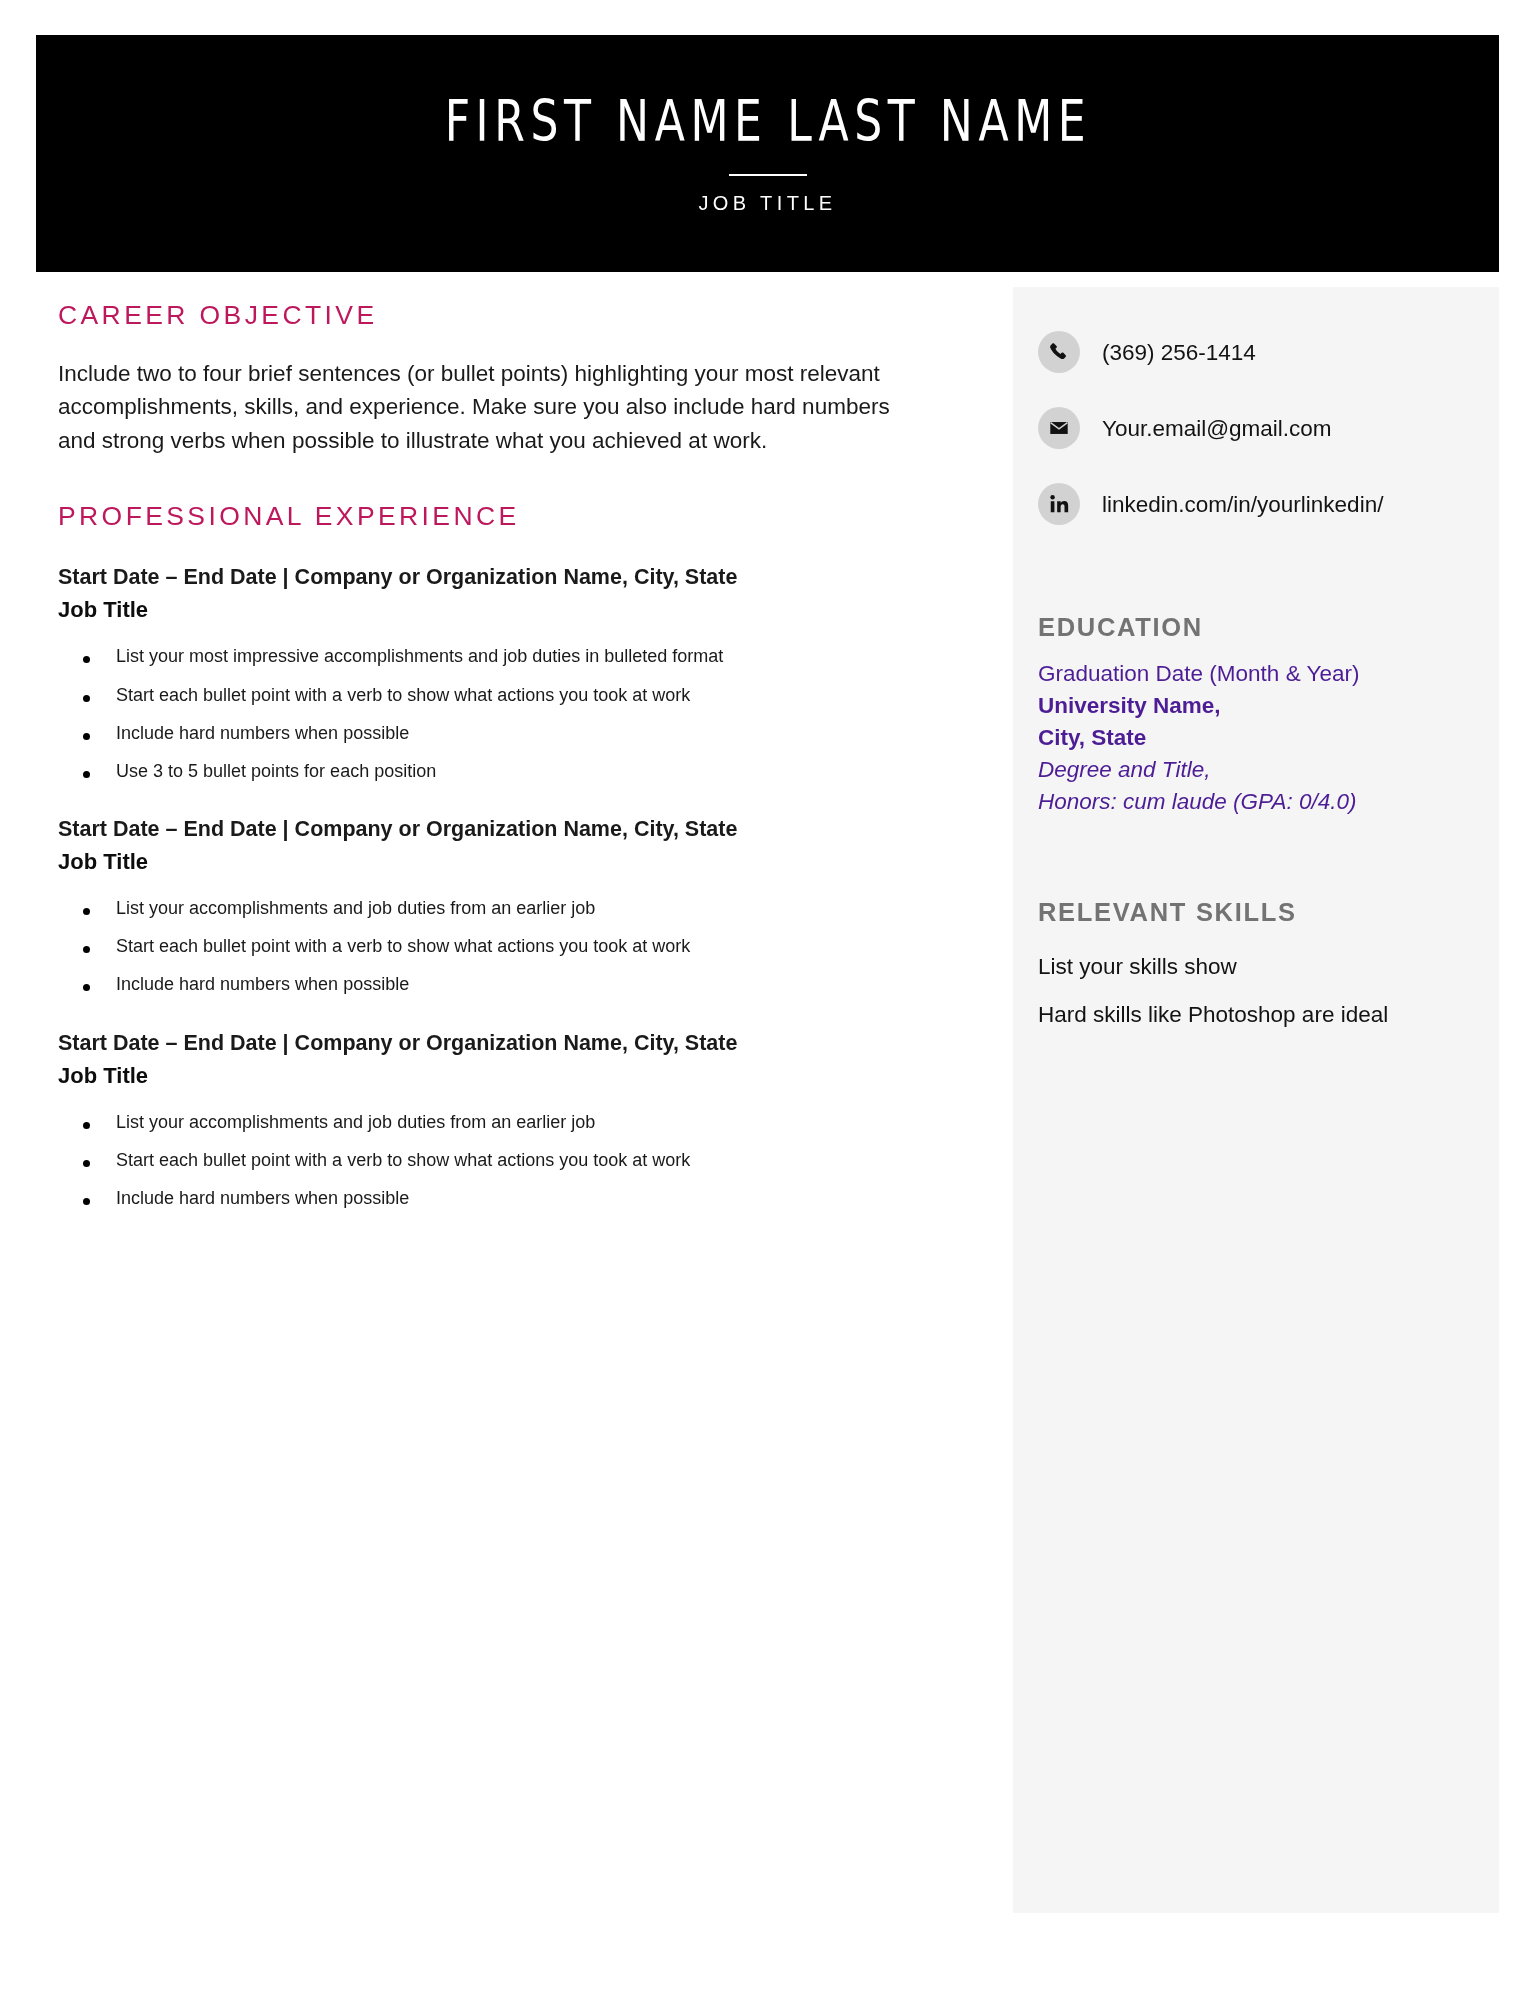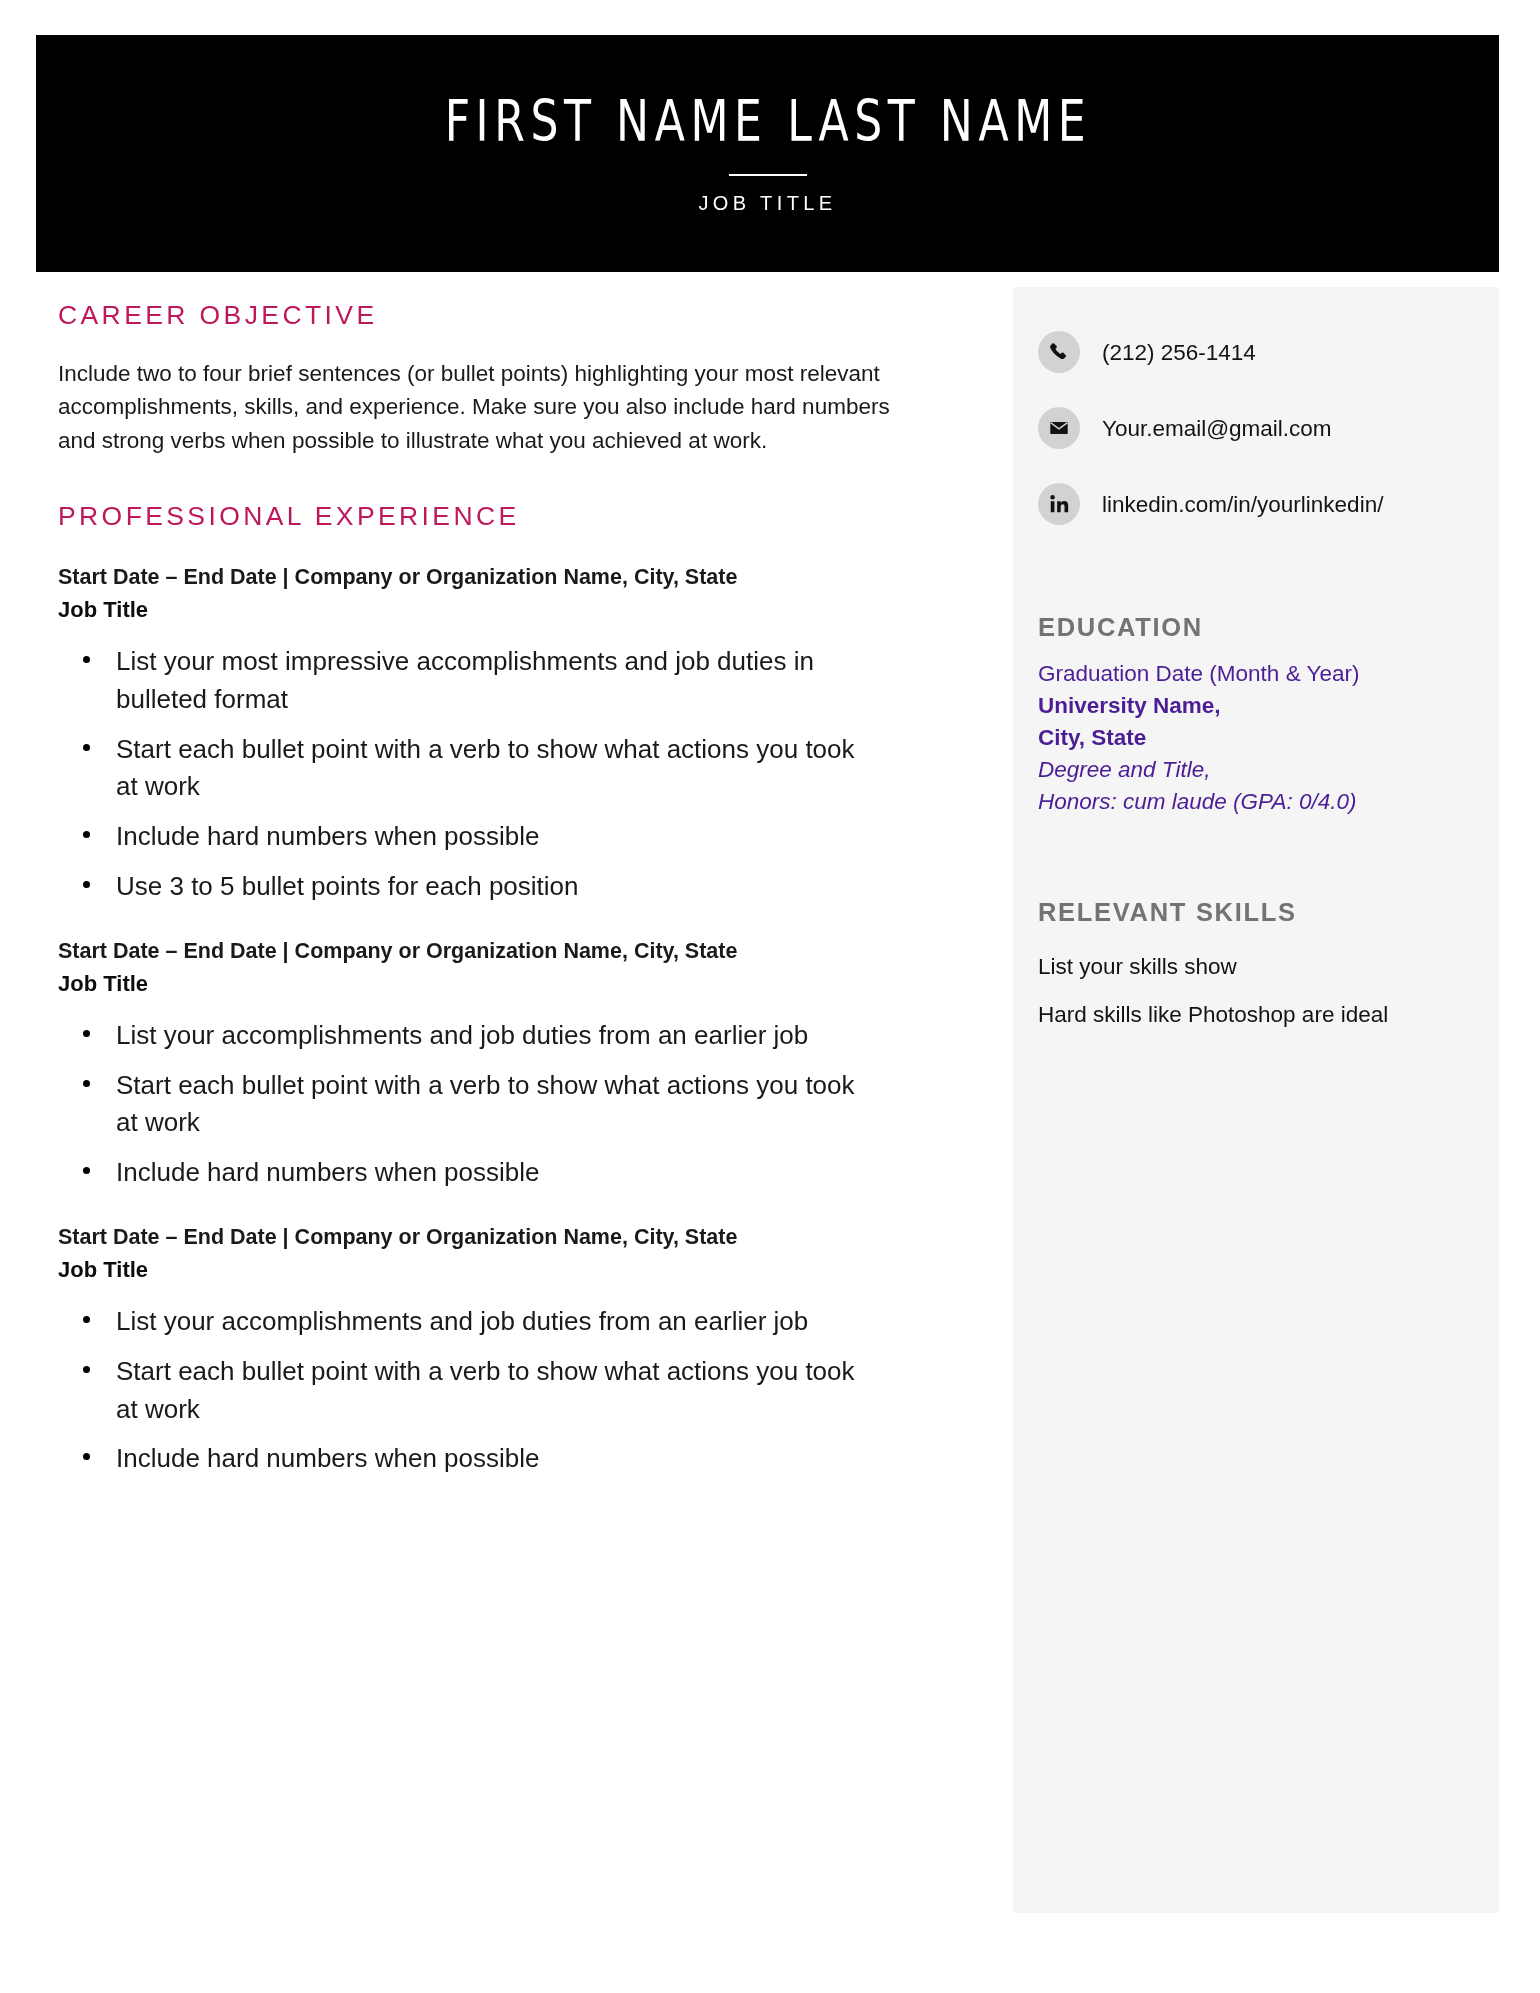--- a/index.html
+++ b/index.html
@@ -117,21 +117,21 @@
     margin-top: 1px;
   }
 
   .job-bullets {
     list-style: none;
     margin-top: 17px;
   }
   .job-bullets li {
     position: relative;
     color: #1a1a1a;
-    font-size: 26px;
+    font-size: 18px;
     line-height: 1.45;
     padding-left: 58px;
     margin-bottom: 12px;
     max-width: 820px;
   }
   .job-bullets li:last-child { margin-bottom: 0; }
   .job-bullets li .dot {
     position: absolute;
     left: 25px;
     top: 13px;
@@ -255,21 +255,21 @@
   <div class="side-col">
 
     <div class="contact-list">
 
       <div class="contact-row">
         <span class="contact-icon">
           <svg width="22" height="22" viewBox="0 0 24 24" aria-hidden="true">
             <path fill="#111111" d="M6.6 2.8c-.5-.5-1.3-.5-1.8 0L3.1 4.5c-.8.8-1 2-.5 3 1 2.1 2.6 4.6 5 7s4.9 4 7 5c1 .5 2.2.3 3-.5l1.7-1.7c.5-.5.5-1.3 0-1.8l-2.6-2.6c-.5-.5-1.3-.5-1.8 0l-1.2 1.2c-1-.5-2.1-1.3-3.2-2.4s-1.9-2.2-2.4-3.2L9.3 7.3c.5-.5.5-1.3 0-1.8L6.6 2.8z"></path>
           </svg>
         </span>
-        <span class="contact-text">(212) 256-1414</span>
+        <span class="contact-text">(369) 256-1414</span>
       </div>
 
       <div class="contact-row">
         <span class="contact-icon">
           <svg width="22" height="22" viewBox="0 0 24 24" aria-hidden="true">
             <path fill="#111111" d="M2.5 5.5h19v13h-19z"></path>
             <path fill="none" stroke="#d2d2d2" stroke-width="1.6" d="M2.8 6.2L12 13l9.2-6.8"></path>
           </svg>
         </span>
         <span class="contact-text">Your.email@gmail.com</span>

